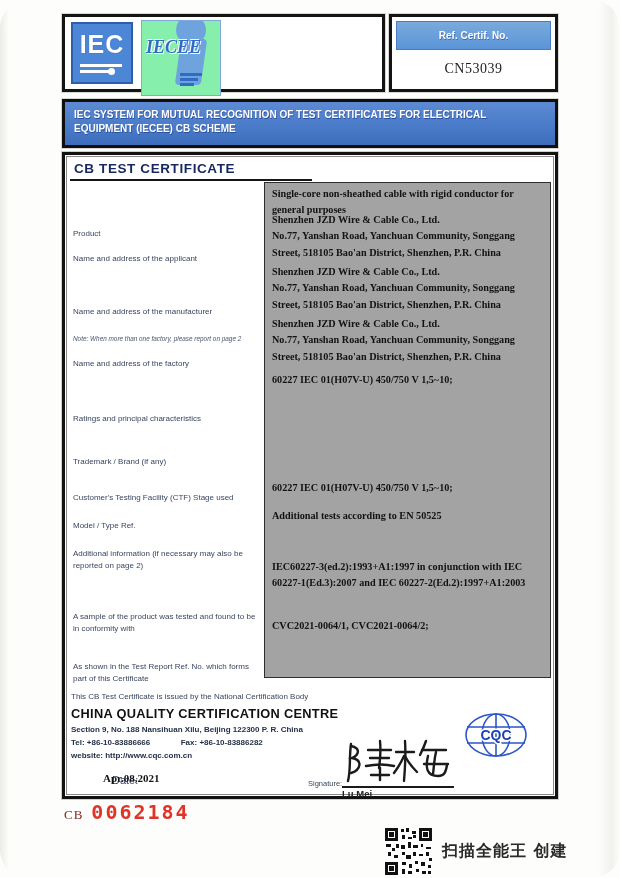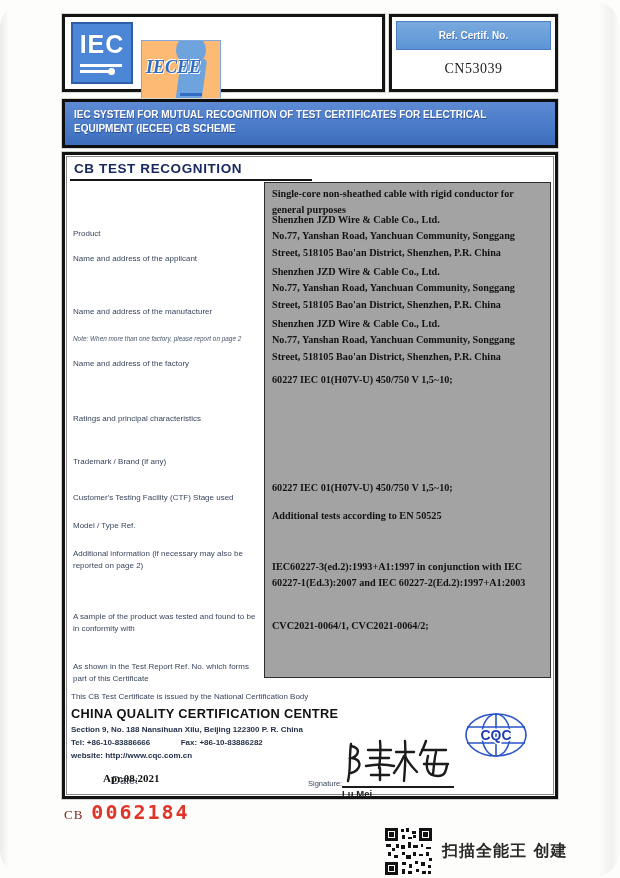--- a/index.html
+++ b/index.html
@@ -18,21 +18,21 @@
     background:#fff; border:3px solid #141414; box-shadow:0 0 0 1px #d8d8d4; }
   .iec-logo { position:absolute; left:6px; top:5px; width:62px; height:62px;
     background:var(--logo-blue,#4b87d6); border:2px solid #2d5fa8; color:#fff;
     font-weight:bold; font-size:25px; letter-spacing:1px; text-align:center; line-height:40px;
     text-shadow:0 0 1px #2d5fa8; }
   .iec-lines { position:absolute; left:7px; right:9px; top:40px; }
   .iec-lines .l1 { height:3px; background:#fff; margin-bottom:3px; }
   .iec-lines .l2 { height:3px; background:#fff; width:82%; position:relative; }
   .iec-lines .dot { position:absolute; right:-1px; top:-2px; width:7px; height:7px; border-radius:50%; background:#fff; }
   .iecee-logo { position:absolute; left:76px; top:3px; width:80px; height:76px;
-    background:#fdba74; border:1px solid #7fa9dc; overflow:hidden;margin-top:20px; }
+    background:#86efac; border:1px solid #7fa9dc; overflow:hidden; }
   .iecee-bulb { position:absolute; left:34px; top:-6px; width:30px; height:30px;
     border-radius:50%; background:#6fa3dd; }
   .iecee-body { position:absolute; left:36px; top:18px; width:26px; height:46px;
     background:#6fa3dd; transform:skewX(-8deg); border-radius:4px; }
   .iecee-text { position:absolute; left:4px; top:16px; font-style:italic; font-weight:bold;
     font-size:18px; letter-spacing:0px; color:#2f6cc4;
     text-shadow:1px 1px 0 #ffffff, -1px -1px 0 #ffffff; font-family:"Liberation Serif",serif; }
   .iecee-base { position:absolute; left:38px; top:52px; }
   .iecee-base div { height:2.5px; background:#2f6cc4; margin-bottom:2.5px; width:22px; }
   .hdr-right { position:absolute; left:389px; top:14px; width:169px; height:78px;
@@ -121,21 +121,21 @@
     <div class="ref-no">CN53039</div>
   </div>
 
   <div class="banner">
     <span>IEC SYSTEM FOR MUTUAL RECOGNITION OF TEST CERTIFICATES FOR ELECTRICAL EQUIPMENT (IECEE) CB SCHEME</span>
   </div>
 
   <div class="main-box">
     <div class="main-inner"></div>
 
-    <div class="cert-title">CB TEST RECOGNITION</div>
+    <div class="cert-title">CB TEST CERTIFICATE</div>
     <div class="title-rule"></div>
 
     <div class="lbl" style="top:35px">Product</div>
     <div class="lbl" style="top:60px">Name and address of the applicant</div>
     <div class="lbl" style="top:113px">Name and address of the manufacturer</div>
     <div class="lbl" style="top:165px">Name and address of the factory</div>
     <div class="note" style="top:180px">Note: When more than one factory, please report on page 2</div>
     <div class="lbl" style="top:220px">Ratings and principal characteristics</div>
     <div class="lbl" style="top:263px">Trademark / Brand (if any)</div>
     <div class="lbl" style="top:299px">Customer's Testing Facility (CTF) Stage used</div>

